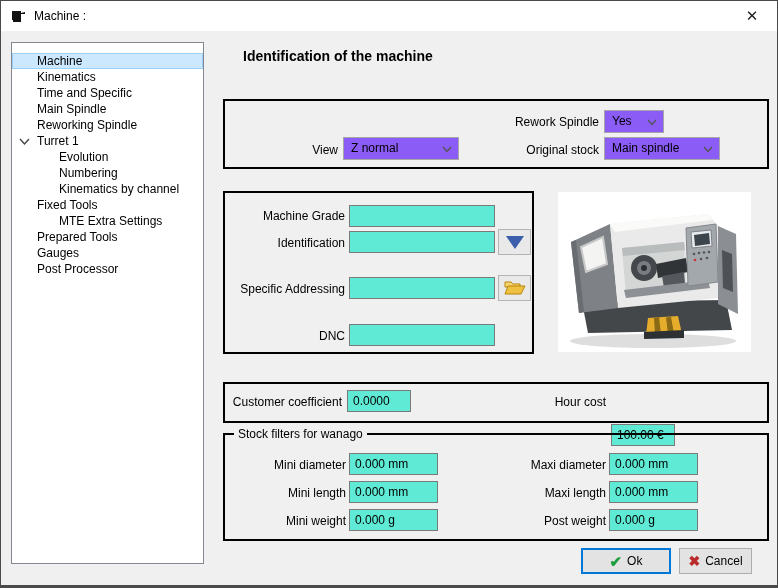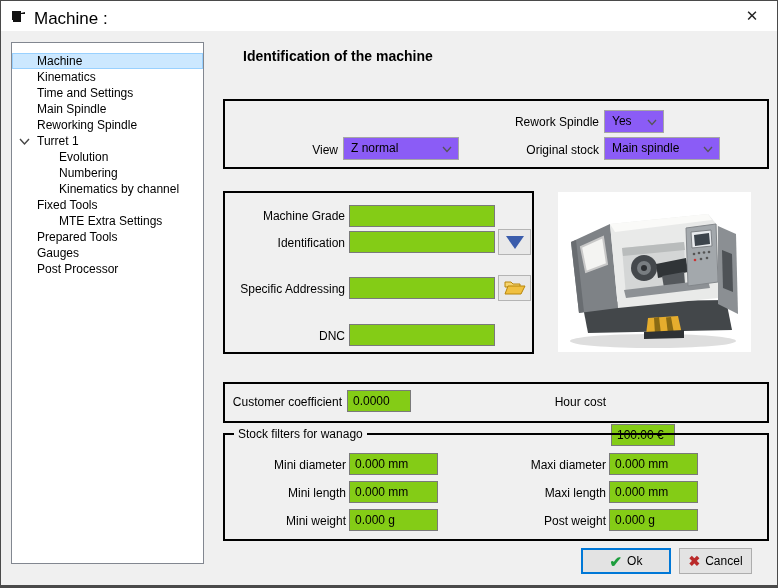--- a/index.html
+++ b/index.html
@@ -2,36 +2,36 @@
 <html><head>
 <meta charset="utf-8">
 <style>
   html,body{margin:0;padding:0;background:#d8d8d8;}
   body{font-family:"Liberation Sans", sans-serif; font-size:12px; color:#000;}
   .window{position:relative; width:778px; height:588px; background:#f0f0f0;
           border:1px solid #4a4a4a; border-bottom-width:3px; box-sizing:border-box; overflow:hidden;}
   
   .titlebar{position:absolute; left:0; top:0; right:0; height:30px; background:#ffffff;}
   .title-icon{position:absolute; left:10px; top:8px; width:15px; height:14px;}
-  .title-text{position:absolute; left:33px; top:8px; font-size:17px; white-space:nowrap;}
+  .title-text{position:absolute; left:33px; top:8px; font-size:12px; white-space:nowrap;}
   .close-btn{position:absolute; right:4px; top:0; width:42px; height:30px; text-align:center;
              line-height:30px; font-size:15px; color:#222; cursor:default;}
   
   .tree{position:absolute; left:10px; top:41px; width:193px; height:522px; background:#fff;
         border:1px solid #828790; box-sizing:border-box; padding-top:10px; overflow:hidden;}
   .tree-item{position:relative; height:16px; line-height:16px; padding-left:25px; white-space:nowrap; cursor:default;}
   .tree-item.child{padding-left:47px;}
   .tree-item.selected{background:#cce8ff; box-shadow:inset 0 0 0 1px #99d1ff;}
   .expander{position:absolute; left:7px; top:4px; width:11px; height:9px;}
   
   .heading{position:absolute; left:242px; top:47px; font-size:14px; font-weight:bold;}
   .groupbox{position:absolute; border:2px solid #000000; box-sizing:border-box;}
   .group-legend{position:absolute; top:-8px; left:9px; background:#f0f0f0; padding:0 4px; font-size:12px;}
   .lbl{position:absolute; text-align:right; white-space:nowrap;}
-  .tb{position:absolute; height:22px; border:1px solid #7a7a7a; background:#84cc16; box-sizing:border-box;
+  .tb{position:absolute; height:22px; border:1px solid #7a7a7a; background:#5eead4; box-sizing:border-box;
       font-family:inherit; font-size:12px; padding:0 5px; outline:none;}
   .combo{position:absolute; height:23px; background:#8b5cf6; border:1px solid #a6a6a6; box-sizing:border-box;
          padding:3px 8px 0 7px; cursor:default; white-space:nowrap;}
   .combo .chev{position:absolute; right:6px; top:8px; width:10px; height:7px;}
   .sq-btn{position:absolute; width:33px; height:26px; background:#e9e9e9; border:1px solid #b4b4b4;
           box-sizing:border-box; display:flex; align-items:center; justify-content:center; cursor:default;}
   .tri-down{width:0; height:0; border-left:9px solid transparent; border-right:9px solid transparent;
             border-top:13px solid #3b5dac;}
   .photo{position:absolute; left:557px; top:191px; width:193px; height:160px; background:#fff;}
   
@@ -52,21 +52,21 @@
       <polygon points="1,2 10,2 10,4 14,3 14,5 10,5 10,11 1,11" fill="#111"></polygon>
       <rect x="2" y="11" width="8" height="2" fill="#111"></rect>
     </svg>
     <span class="title-text">Machine :</span>
     <div class="close-btn">✕</div>
   </div>
 
   <div class="tree">
     <div class="tree-item selected"><span>Machine</span></div>
     <div class="tree-item"><span>Kinematics</span></div>
-    <div class="tree-item"><span>Time and Settings</span></div>
+    <div class="tree-item"><span>Time and Specific</span></div>
     <div class="tree-item"><span>Main Spindle</span></div>
     <div class="tree-item"><span>Reworking Spindle</span></div>
     <div class="tree-item">
       <svg class="expander" viewBox="0 0 11 9">
         <polyline points="1,2 5.5,7 10,2" fill="none" stroke="#444" stroke-width="1.4"></polyline>
       </svg>
       <span>Turret 1</span>
     </div>
     <div class="tree-item child"><span>Evolution</span></div>
     <div class="tree-item child"><span>Numbering</span></div>

